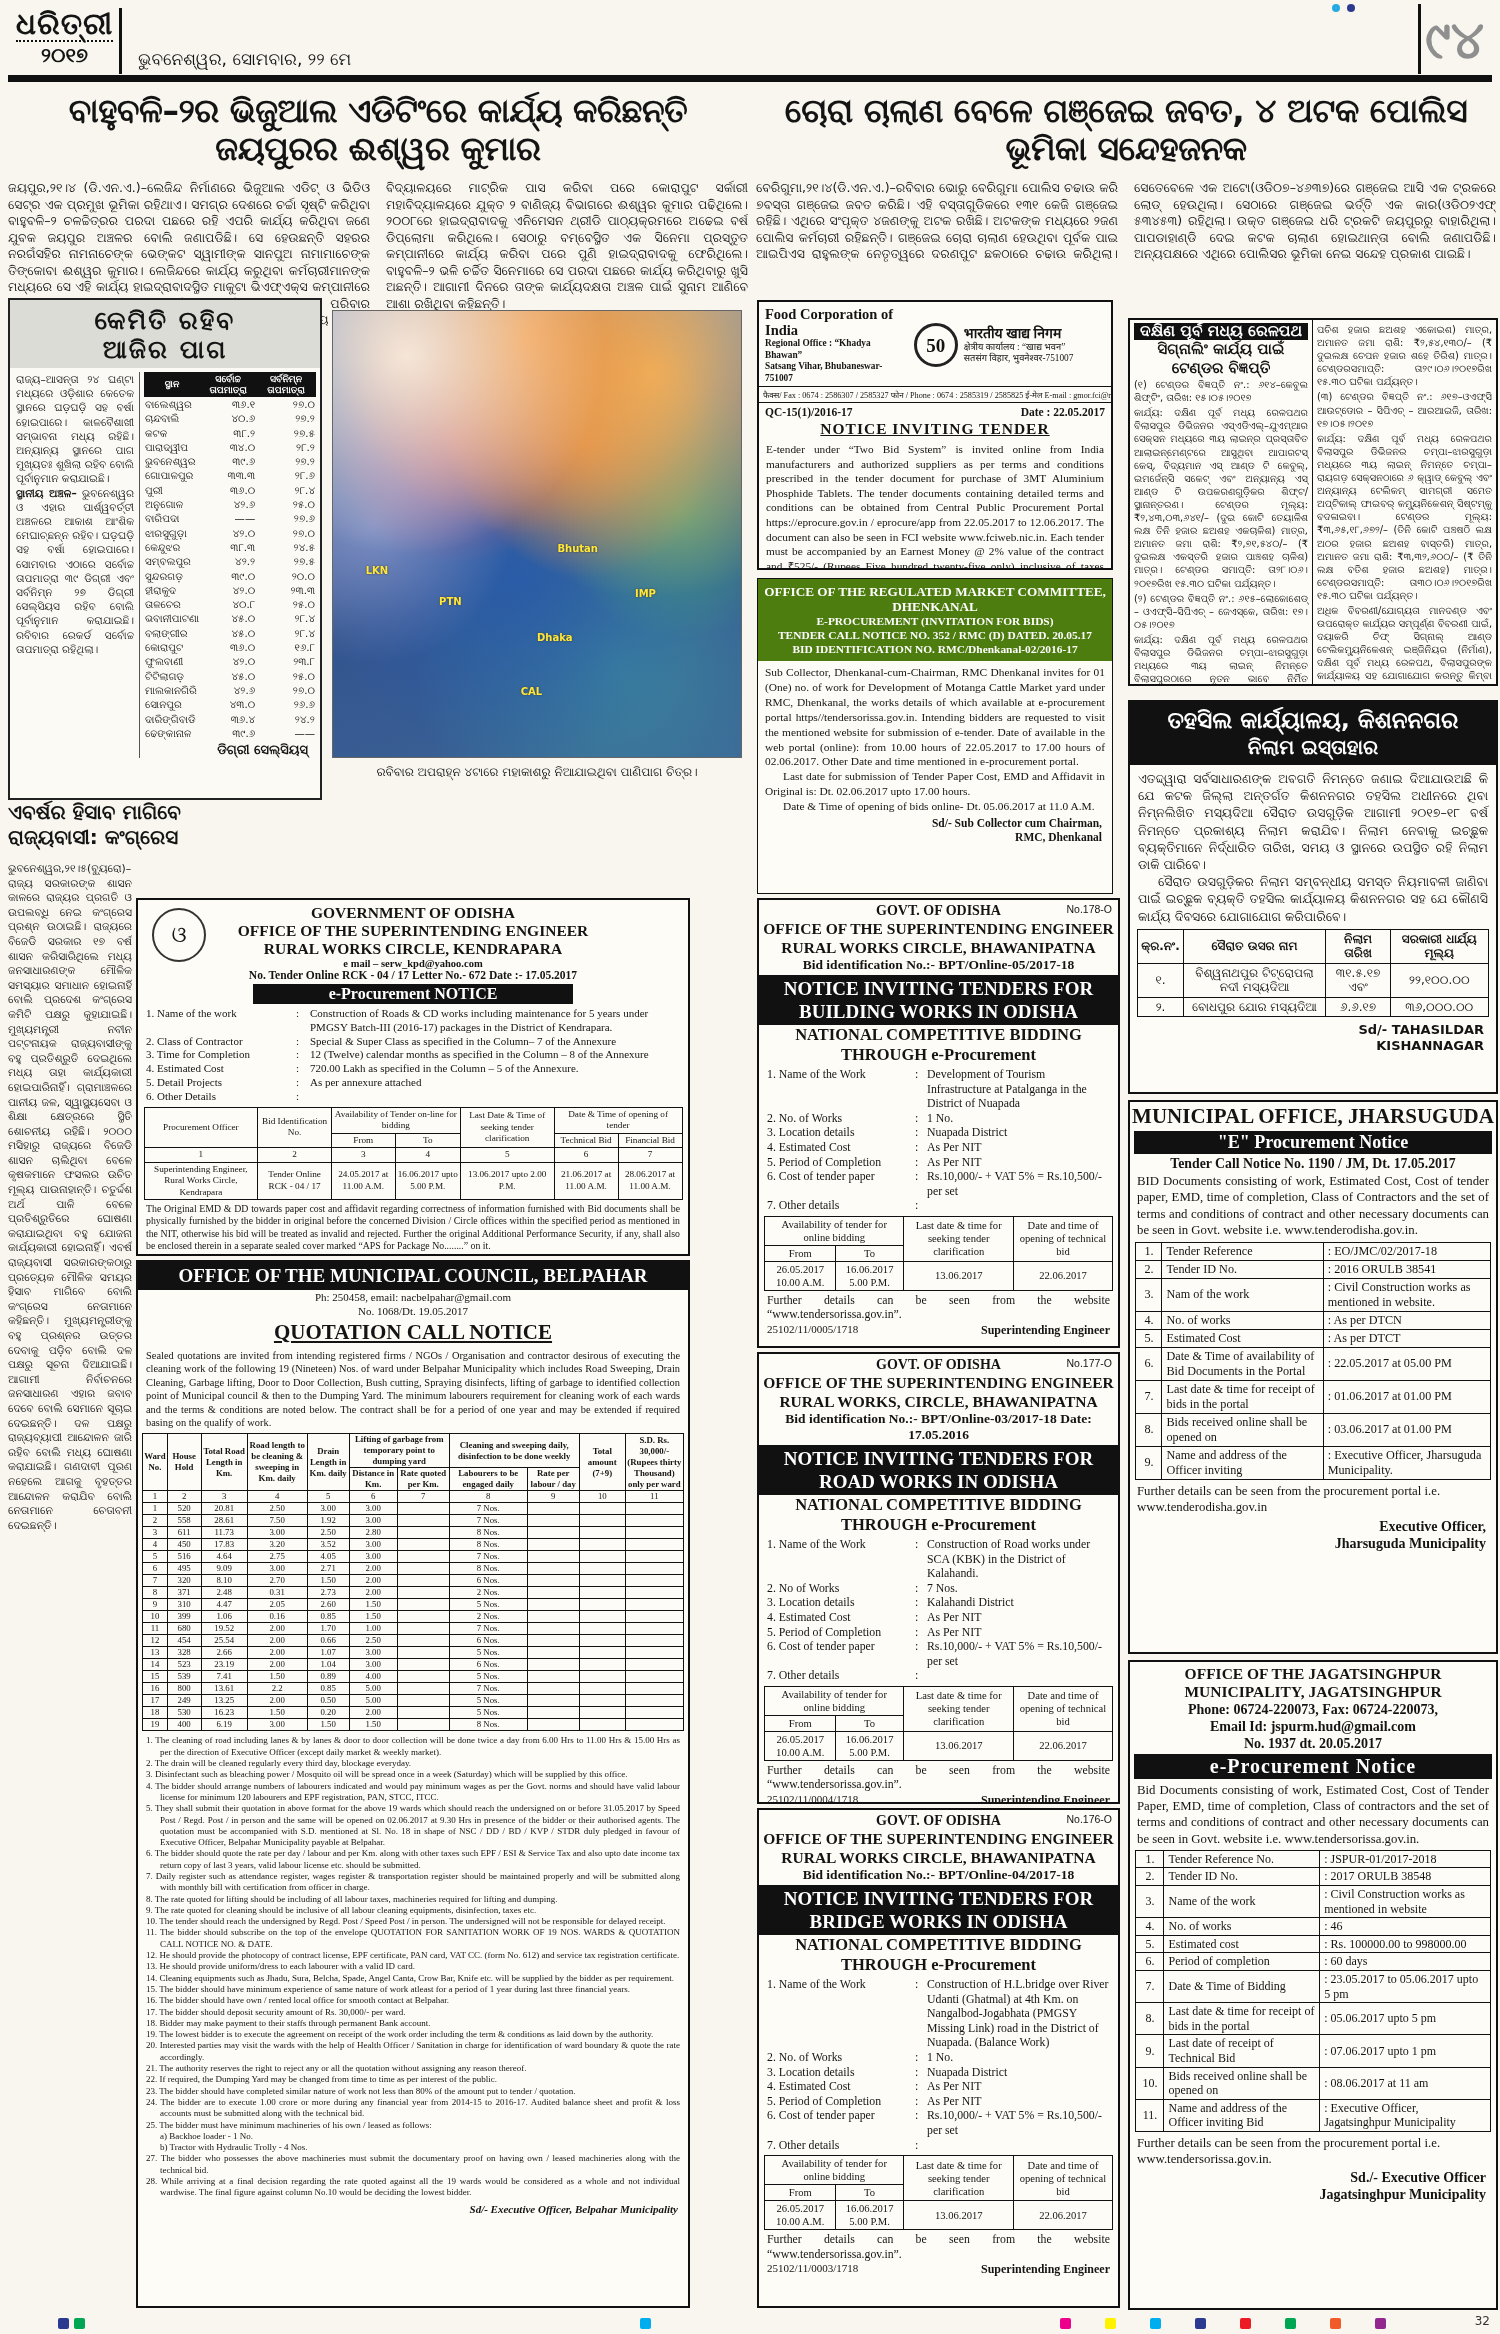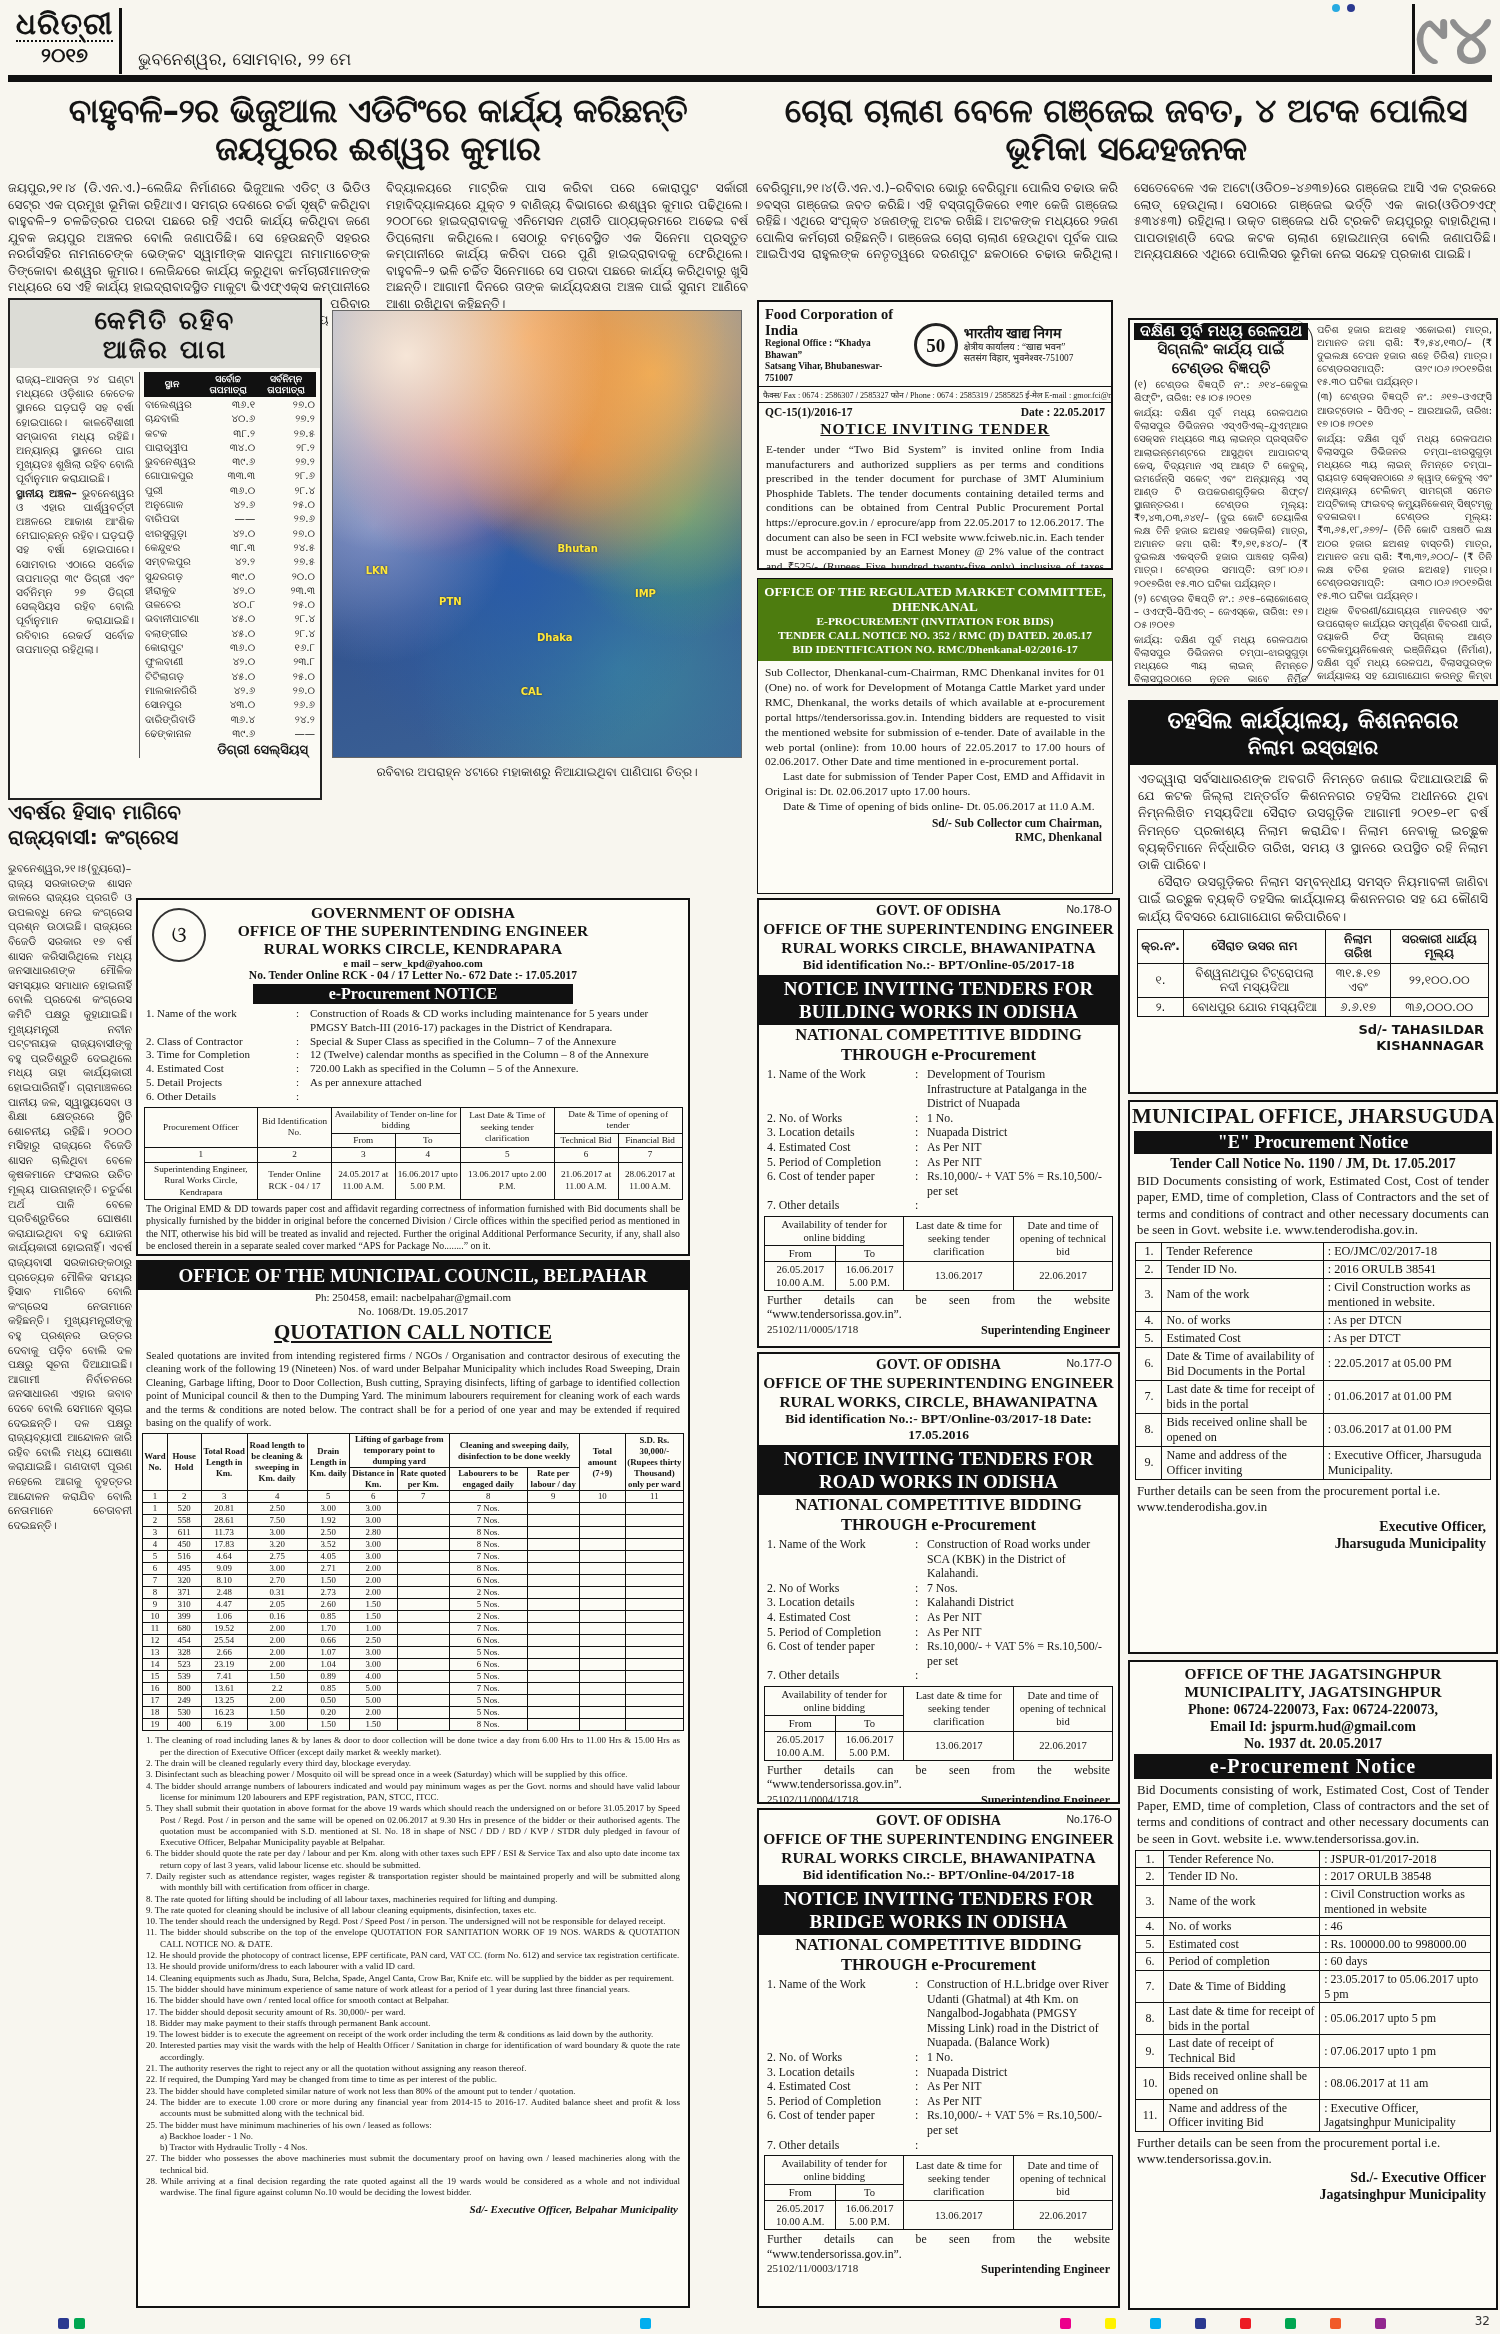--- a/index.html
+++ b/index.html
@@ -13,21 +13,21 @@
   .serif { font-family:"Liberation Serif", serif; }
   .sans  { font-family:"Liberation Sans", sans-serif; } .just { text-align:justify; }
   .blackbar { background:#111; color:#fff; }
 
   
   .masthead { top:6px; left:8px; width:1484px; height:76px; border-bottom:7px solid #111; }
   .mast-logo { position:absolute; left:2px; top:2px; width:112px; height:66px; border-right:3px solid #111; text-align:center; }
   .mast-logo .logo-name { font-size:30px; font-weight:bold; letter-spacing:1px; border-bottom:2px dotted #111; display:inline-block; line-height:32px;}
   .mast-logo .logo-year { font-size:20px; font-weight:bold; line-height:26px; }
   .mast-dateline { position:absolute; left:130px; bottom:6px; font-size:17px; }
-  .mast-pageno { position:absolute; right:10px; top:-2px; width:70px; text-align:center; font-size:68px; font-weight:bold; color:#8f8f8f; border-left:3px solid #111; height:70px; line-height:72px;}
+  .mast-pageno { position:absolute; right:4px; top:-2px; width:70px; text-align:center; font-size:52px; font-weight:bold; color:#8f8f8f; border-left:3px solid #111; height:70px; line-height:72px;}
   .reg-dot { position:absolute; width:8px; height:8px; border-radius:50%; }
 
   
   .art-bahubali { top:92px; left:8px; width:740px; height:244px; }
   .art-ganja    { top:92px; left:756px; width:740px; height:186px; }
   .headline { font-size:33px; font-weight:bold; line-height:38px; text-align:center; letter-spacing:-0.5px; }
   .art-body { margin-top:12px; column-count:2; column-gap:16px; font-size:12.5px; line-height:16.5px; text-align:justify; overflow:hidden; }
   .art-bahubali .art-body { height:178px; }
   .art-ganja .art-body { height:122px; }
 
@@ -94,21 +94,21 @@
   .rmc-head .l1 { font-size:13.2px; font-weight:bold; line-height:15px; }
   .rmc-head .l2 { font-size:11.4px; font-weight:bold; line-height:14px; }
   .rmc-body { font-size:11.4px; line-height:14.9px; text-align:justify; padding:4px 7px 0; }
   .rmc-body p.ind { text-indent:18px; }
   .rmc-sign { text-align:right; font-size:11.5px; font-weight:bold; line-height:14px; padding:2px 10px; }
 
   
   .railway { top:318px; left:1128px; width:370px; height:368px; }
   .rail-cols { display:flex; height:100%; }
   .rail-col { width:50%; padding:3px 4px; font-size:9.8px; line-height:13.1px; text-align:justify; }
-  .rail-col.first { border-right:1.5px solid #111;border-radius:21px; }
+  .rail-col.first { border-right:1.5px solid #111; }
   .rail-title1 { background:#111; color:#fff; font-size:15.5px; font-weight:bold; text-align:center; padding:2px 0; }
   .rail-title2 { font-size:15px; font-weight:bold; text-align:center; line-height:19px; }
   .rail-col p { margin-bottom:2px; }
 
   
   .tahasil { top:700px; left:1128px; width:370px; height:394px; border-width:2.5px; }
   .tah-head { background:#111; color:#fff; text-align:center; padding:4px 0 5px; }
   .tah-head .l1 { font-size:23px; font-weight:bold; line-height:28px; }
   .tah-head .l2 { font-size:20px; font-weight:bold; line-height:26px; }
   .tah-body { font-size:12.6px; line-height:17.2px; text-align:justify; padding:5px 8px 0; }

